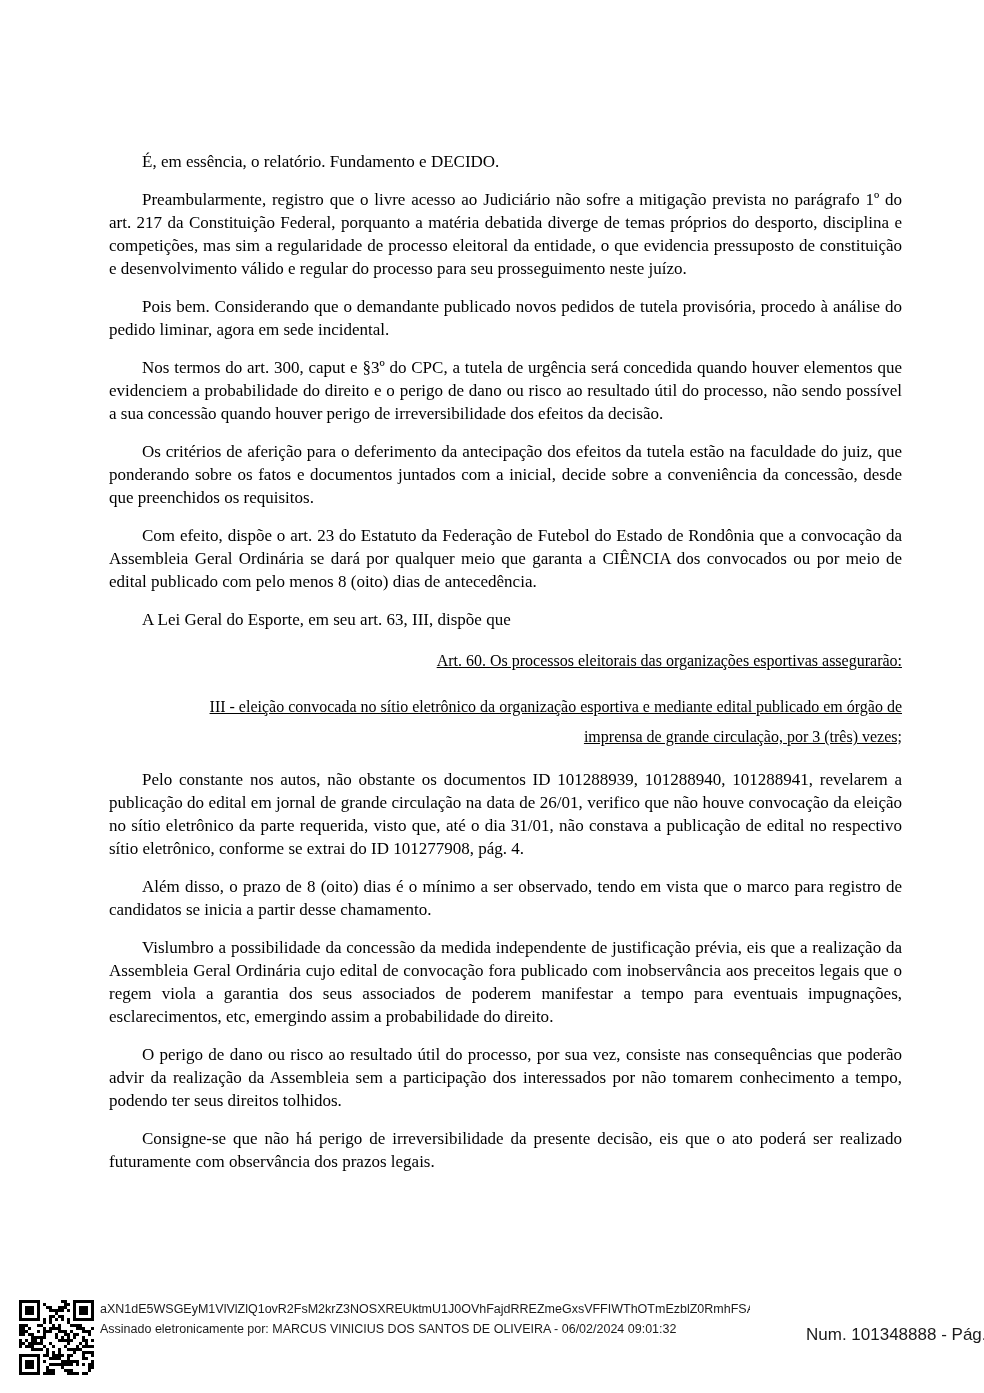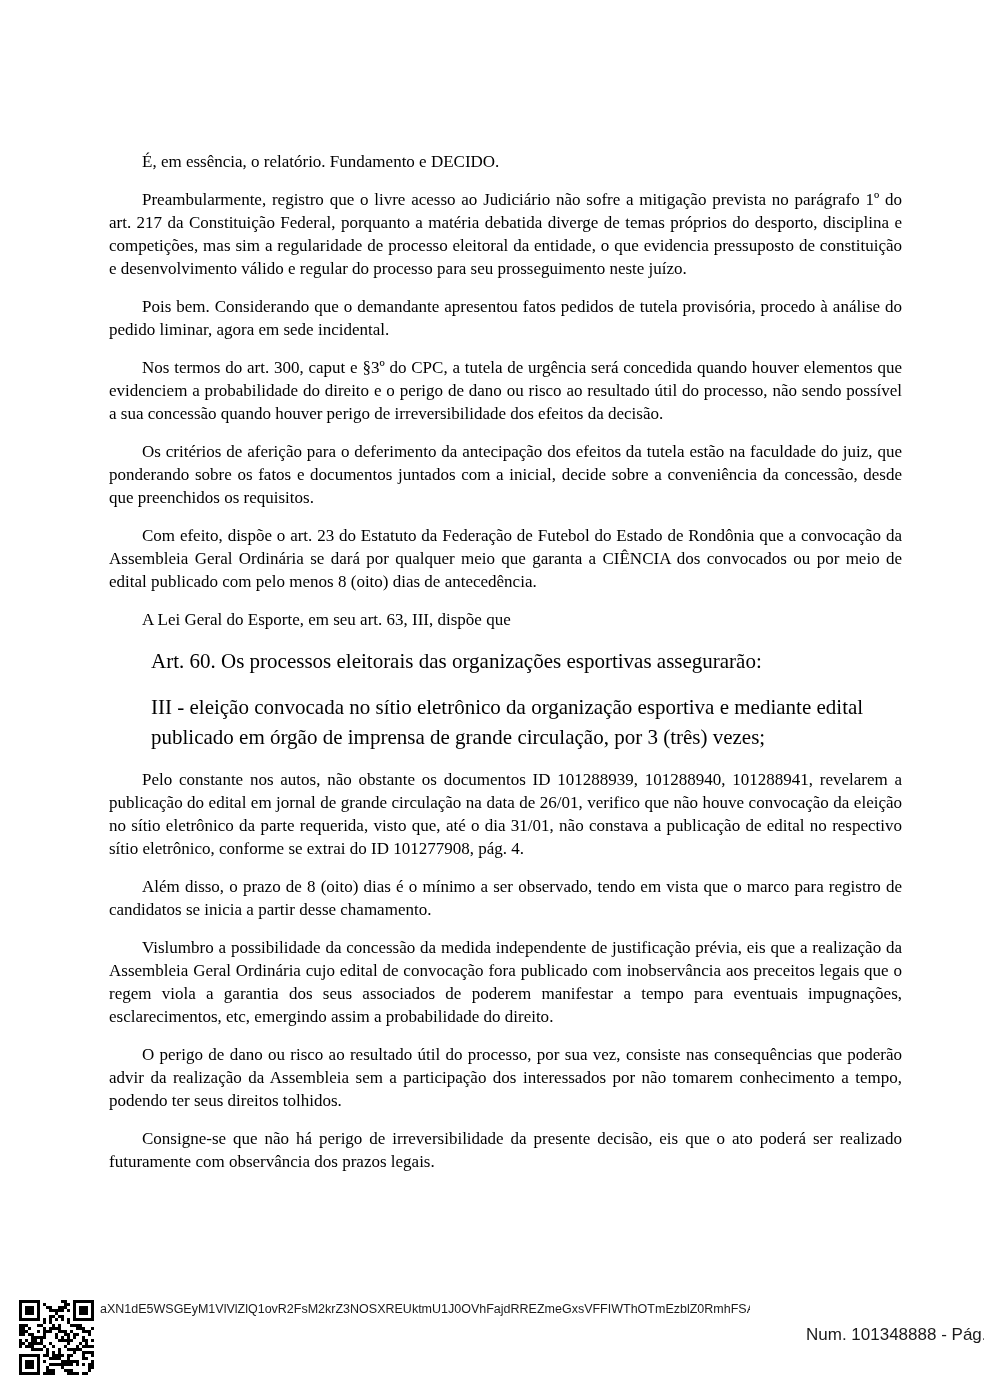--- a/index.html
+++ b/index.html
@@ -24,24 +24,25 @@
   .doc p.body-par {
     margin: 0 0 15px 0;
     font-size: 17px;
     line-height: 23px;
     text-align: justify;
     text-indent: 33px;
   }
   .doc p.quote-par {
     margin: 0 0 16px 0;
     margin-left: 42px;
-    font-size: 21px;
+    font-size: 16px;
     line-height: 30px;
-    text-align: left;
+    text-align: right;
     text-indent: 0;
+    text-decoration: underline;
   }
   .doc b { font-weight: normal; }
   .footer-sig {
     position: absolute;
     left: 100px;
     top: 1299px;
     width: 650px;
     font-family: "Liberation Sans", sans-serif;
     font-size: 12.5px;
     line-height: 20px;
@@ -66,21 +67,21 @@
     width: 75px;
     height: 77px;
   }
 </style>
 </head>
 <body>
 
 <div class="doc">
   <p class="body-par">É, em essência, o relatório. Fundamento e DECIDO.</p>
   <p class="body-par">Preambularmente, registro que o livre acesso ao Judiciário não sofre a mitigação prevista no parágrafo 1º do art. 217 da Constituição Federal, porquanto a matéria debatida diverge de temas próprios do desporto, disciplina e competições, mas sim a regularidade de processo eleitoral da entidade, o que evidencia pressuposto de constituição e desenvolvimento válido e regular do processo para seu prosseguimento neste juízo.</p>
-  <p class="body-par"><span>Pois bem. Considerando que o demandante apresentou fatos pedidos de </span><b>tutela provisória</b><span>, procedo à análise do pedido liminar, agora em sede incidental.</span></p>
+  <p class="body-par"><span>Pois bem. Considerando que o demandante publicado novos pedidos de </span><b>tutela provisória</b><span>, procedo à análise do pedido liminar, agora em sede incidental.</span></p>
   <p class="body-par">Nos termos do art. 300, caput e §3º do CPC, a tutela de urgência será concedida quando houver elementos que evidenciem a probabilidade do direito e o perigo de dano ou risco ao resultado útil do processo, não sendo possível a sua concessão quando houver perigo de irreversibilidade dos efeitos da decisão.</p>
   <p class="body-par">Os critérios de aferição para o deferimento da antecipação dos efeitos da tutela estão na faculdade do juiz, que ponderando sobre os fatos e documentos juntados com a inicial, decide sobre a conveniência da concessão, desde que preenchidos os requisitos.</p>
   <p class="body-par">Com efeito, dispõe o art. 23 do Estatuto da Federação de Futebol do Estado de Rondônia que a convocação da Assembleia Geral Ordinária se dará por qualquer meio que garanta a CIÊNCIA dos convocados ou por meio de edital publicado com pelo menos 8 (oito) dias de antecedência.</p>
   <p class="body-par">A Lei Geral do Esporte, em seu art. 63, III, dispõe que</p>
   <p class="quote-par">Art. 60. Os processos eleitorais das organizações esportivas assegurarão:</p>
   <p class="quote-par">III - eleição convocada no sítio eletrônico da organização esportiva e mediante edital publicado em órgão de imprensa de grande circulação, por 3 (três) vezes;</p>
   <p class="body-par">Pelo constante nos autos, não obstante os documentos ID 101288939, 101288940, 101288941, revelarem a publicação do edital em jornal de grande circulação na data de 26/01, verifico que não houve convocação da eleição no sítio eletrônico da parte requerida, visto que, até o dia 31/01, não constava a publicação de edital no respectivo sítio eletrônico, conforme se extrai do ID 101277908, pág. 4.</p>
   <p class="body-par">Além disso, o prazo de 8 (oito) dias é o mínimo a ser observado, tendo em vista que o marco para registro de candidatos se inicia a partir desse chamamento.</p>
   <p class="body-par"><span>Vislumbro a possibilidade da concessão da medida independente de justificação prévia, eis que a realização da Assembleia Geral Ordinária cujo edital de convocação fora publicado com inobservância aos preceitos legais que o regem viola a garantia dos seus associados de poderem manifestar a tempo para eventuais impugnações, esclarecimentos, etc, emergindo assim a </span><b>probabilidade do direito</b><span>.</span></p>
   <p class="body-par"><span>O </span><b>perigo de dano</b><span> ou risco ao resultado útil do processo, por sua vez, consiste nas consequências que poderão advir da realização da Assembleia sem a participação dos interessados por não tomarem conhecimento a tempo, podendo ter seus direitos tolhidos.</span></p>
@@ -385,15 +386,16 @@
     <rect x="16" y="24" width="1" height="1" fill="#000"></rect>
     <rect x="17" y="24" width="1" height="1" fill="#000"></rect>
     <rect x="18" y="24" width="1" height="1" fill="#000"></rect>
     <rect x="19" y="24" width="1" height="1" fill="#000"></rect>
     <rect x="21" y="24" width="1" height="1" fill="#000"></rect>
     <rect x="22" y="24" width="1" height="1" fill="#000"></rect>
   </svg>
 
 <div class="footer-sig">
   <div>aXN1dE5WSGEyM1VlVlZlQ1ovR2FsM2krZ3NOSXREUktmU1J0OVhFajdRREZmeGxsVFFIWThOTmEzblZ0RmhFSA==</div>
+  <div>Assinado eletronicamente por: MARCUS VINICIUS DOS SANTOS DE OLIVEIRA - 06/02/2024 09:01:32</div>
 </div>
 
 <div class="page-ref">Num. 101348888 - Pág. 2</div>
 
 </body></html>

